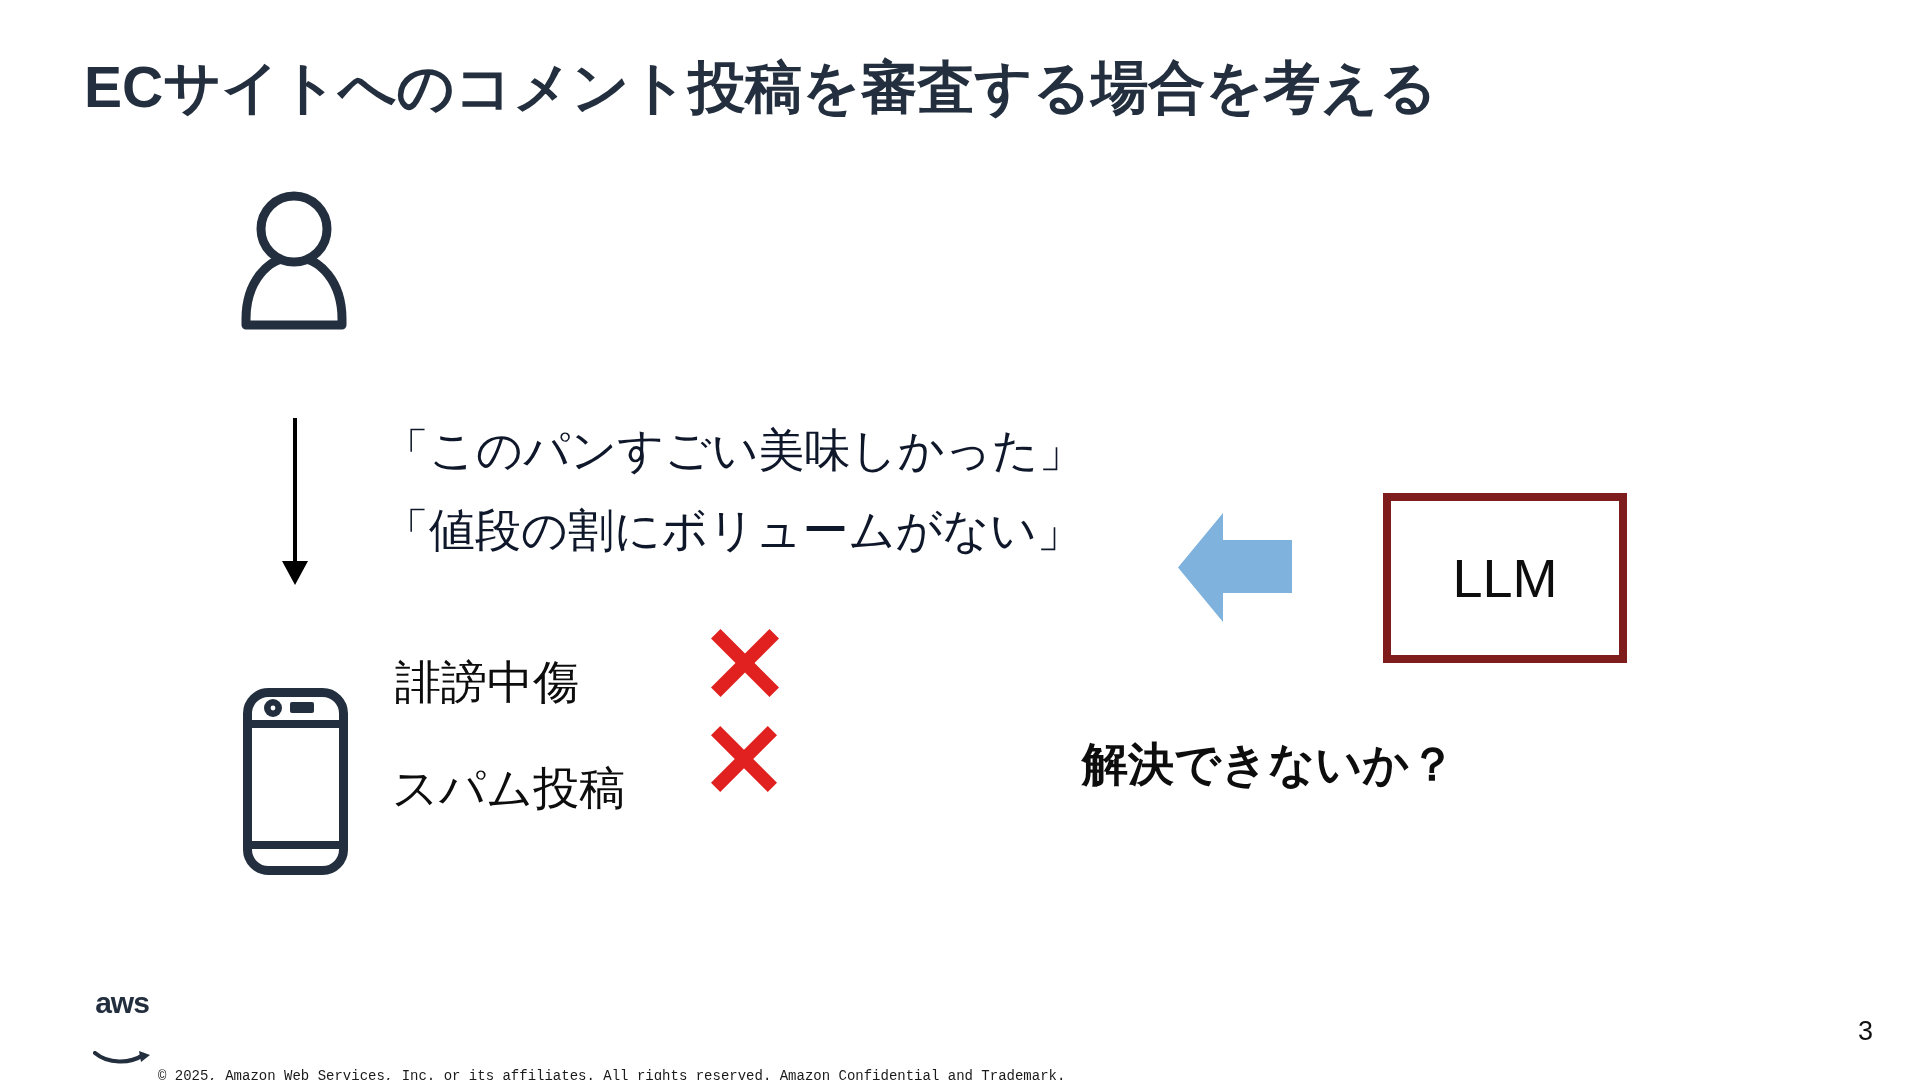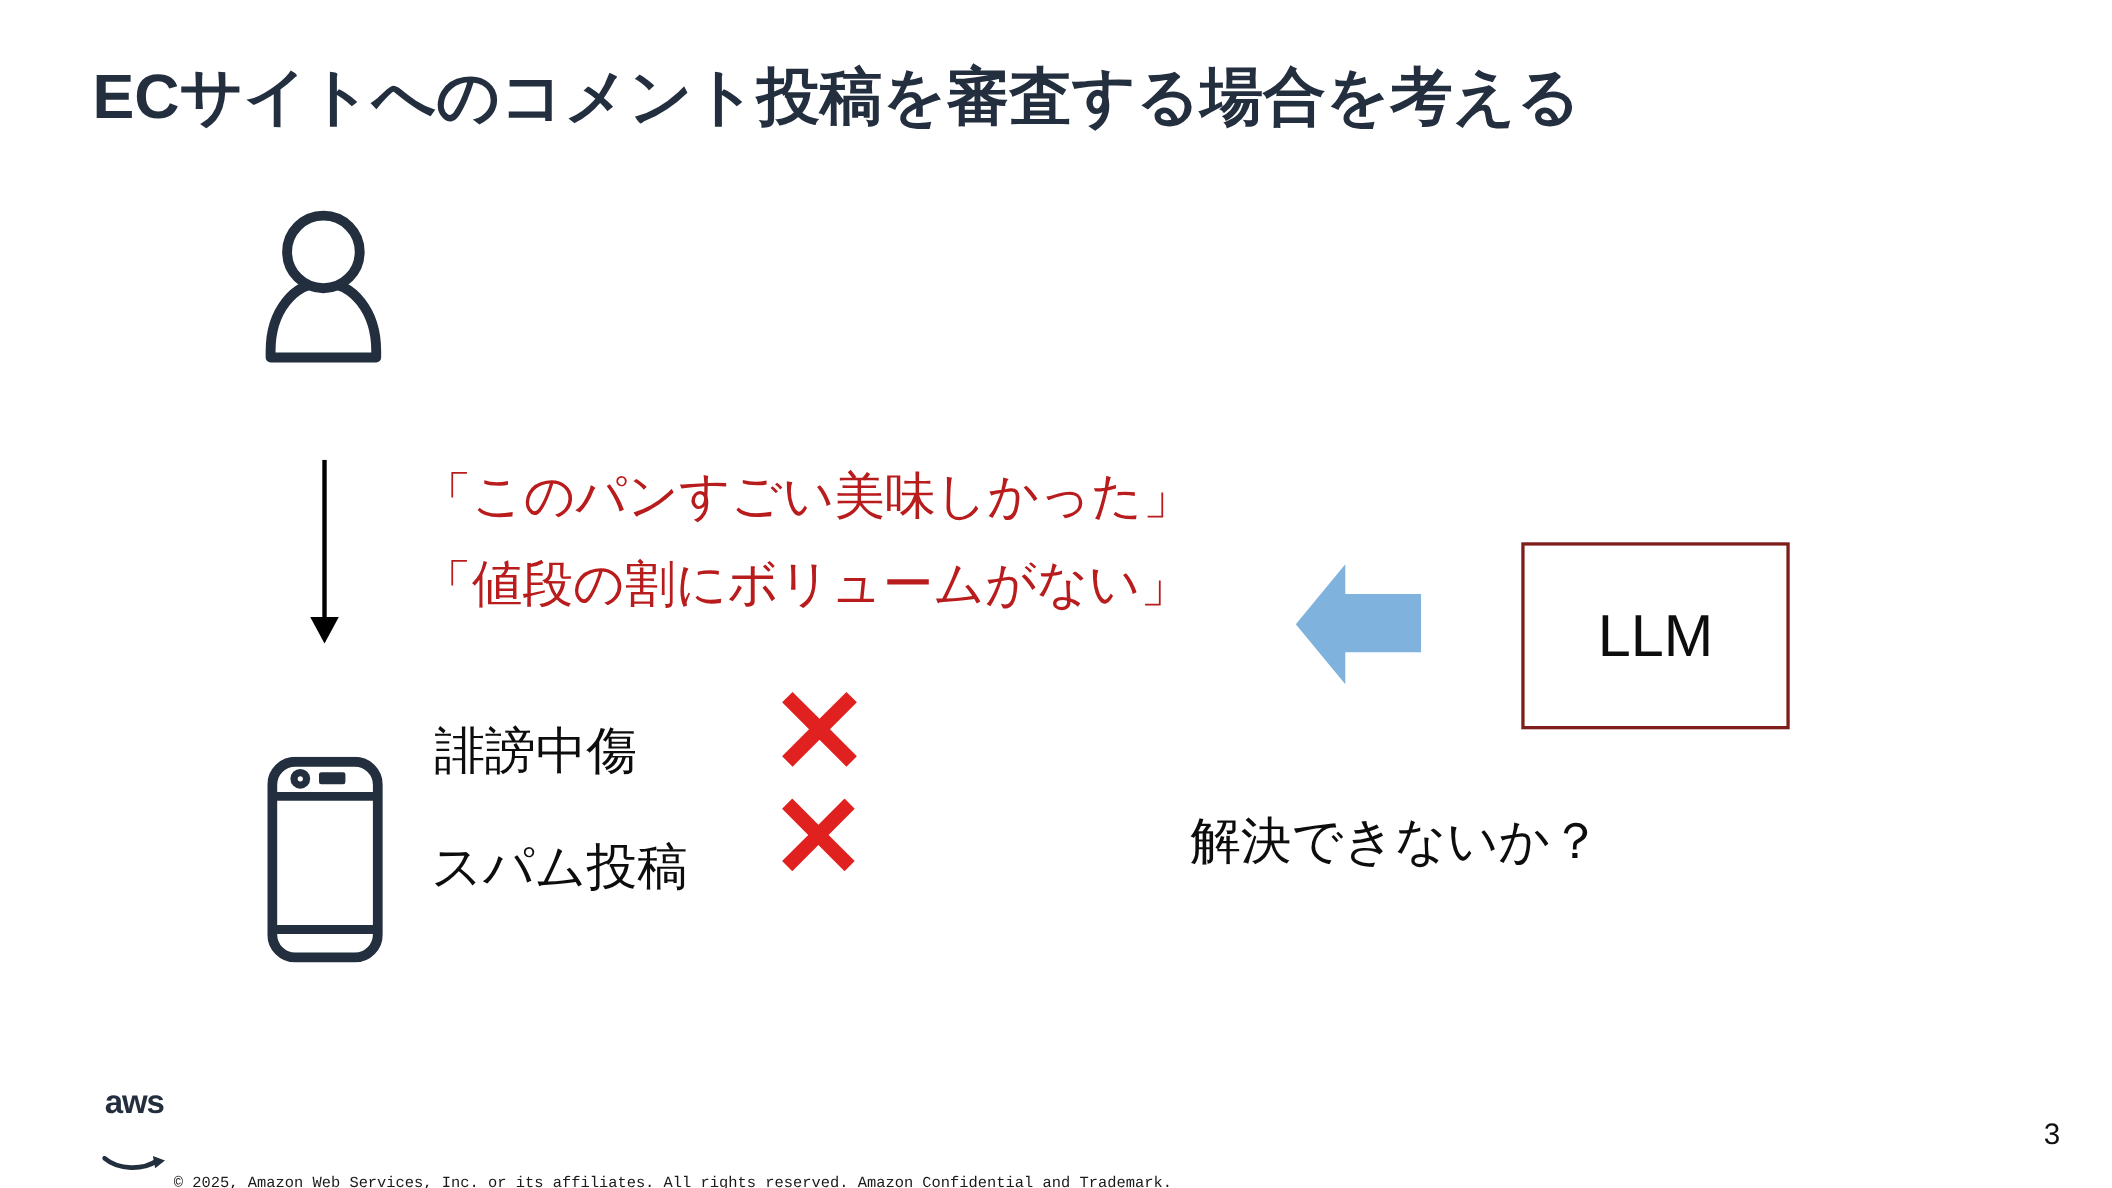--- a/index.html
+++ b/index.html
@@ -5,26 +5,26 @@
   html,body{margin:0;padding:0;}
   body{
     width:1920px;height:1080px;background:#ffffff;position:relative;overflow:hidden;
     font-family:"Liberation Sans","DejaVu Sans",sans-serif;
   }
   .abs{position:absolute;}
   .slide-title{
     left:84px;top:50px;
     font-size:57px;font-weight:700;color:#232F3E;letter-spacing:0px;white-space:nowrap;
   }
-  .comment-line{color:#b91c1c;font-size:46px;white-space:nowrap;}
+  .comment-line{color:#0f172a;font-size:46px;white-space:nowrap;}
   .issue-label{color:#0d0d0d;font-size:46px;white-space:nowrap;}
-  .question-text{color:#0d0d0d;font-size:46px;white-space:nowrap;}
+  .question-text{color:#0d0d0d;font-size:46px;white-space:nowrap;font-weight:bold;}
   .llm-box{
     left:1383px;top:493px;width:244px;height:170px;
-    border:3px solid #7f1d1d;background:#ffffff;box-sizing:border-box;
+    border:8px solid #7f1d1d;background:#ffffff;box-sizing:border-box;
     display:flex;align-items:center;justify-content:center;
   }
   .llm-box-label{font-size:54px;color:#0d0d0d;}
   .footer-copyright{
     left:158px;top:1068px;font-size:14px;color:#1a1a1a;white-space:nowrap;font-family:Liberation Mono, monospace;
   }
   .page-number{left:1858px;top:1016px;font-size:27px;color:#111111;}
   .aws-logo{left:90px;top:990px;width:64px;display:flex;flex-direction:column;align-items:center;gap:37px;}
   .aws-logo-text{
     font-size:30px;font-weight:700;color:#232F3E;letter-spacing:-1px;line-height:26px;

